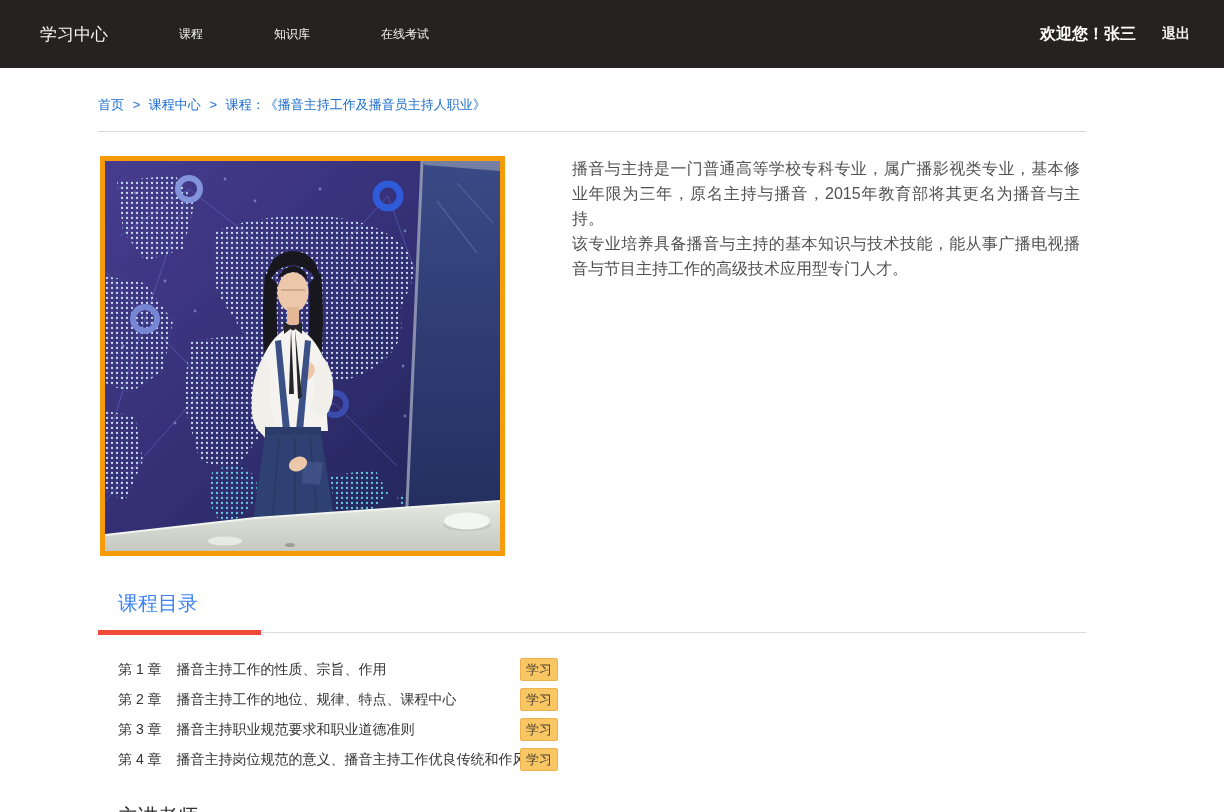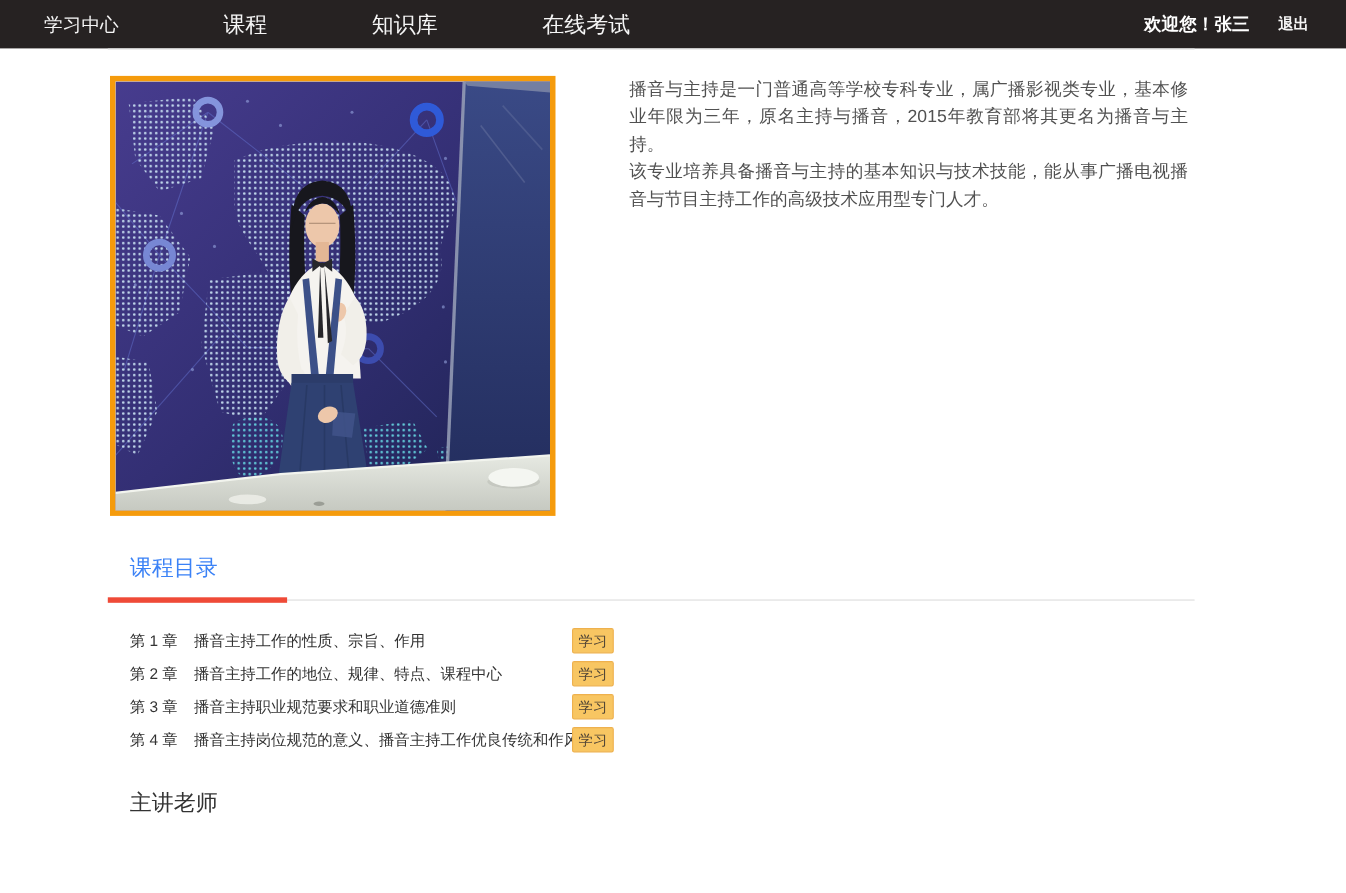--- a/index.html
+++ b/index.html
@@ -1,23 +1,23 @@
 <!DOCTYPE html>
 <html style="--nav-bg: #262222; --link-blue: #1b6dd0; --accent-red: #ef4a37; --study-button-bg: #f8c662; --study-button-border: #eeb14e; --cover-border: #f59b0c;"><head>
 <meta charset="utf-8">
 <style>
   * { box-sizing: border-box; margin: 0; padding: 0; }
   html, body { width: 1224px; height: 812px; overflow: hidden; background: #ffffff;
     font-family: "Liberation Sans", "DejaVu Sans", sans-serif; }
 
   
-  .topnav { height: 44px; background: var(--nav-bg, #262222); display: flex; align-items: center; }
+  .topnav { height: 68px; background: var(--nav-bg, #262222); display: flex; align-items: center; }
   .topnav a { text-decoration: none; color: #f5f5f5; cursor: pointer; }
   .brand { margin-left: 40px; font-size: 17px; }
-  .nav-item { margin-left: 95px; font-size: 20px; }
+  .nav-item { margin-left: 71px; font-size: 12px; }
   .nav-right { margin-left: auto; display: flex; align-items: center; padding-right: 34px; font-weight: bold; }
   .welcome { color: #ffffff; font-size: 16px; }
   .logout { font-size: 14px; margin-left: 26px; }
 
   
   .container { width: 988px; margin-left: 98px; }
   .breadcrumb { padding: 28px 0 17px; font-size: 13px; }
   .breadcrumb a, .breadcrumb span { color: var(--link-blue, #1b6dd0); text-decoration: none; }
   .breadcrumb .sep { margin: 0 5px; }
   .divider { border: 0; border-top: 1px solid #dcdcdc; height: 0; }
@@ -56,20 +56,27 @@
   <a class="nav-item">知识库</a>
   <a class="nav-item">在线考试</a>
   <div class="nav-right">
     <span class="welcome">欢迎您！张三</span>
     <a class="logout">退出</a>
   </div>
 </header>
 
 <main class="container">
 
+  <nav class="breadcrumb">
+    <a>首页</a>
+    <span class="sep">&gt;</span>
+    <a>课程中心</a>
+    <span class="sep">&gt;</span>
+    <span>课程：《播音主持工作及播音员主持人职业》</span>
+  </nav>
 
   <hr class="divider">
 
   <section class="course-hero">
     <div class="cover">
       
       <svg width="395" height="390" viewBox="0 0 395 390">
         <defs>
           <linearGradient id="bgGrad" x1="0" y1="0" x2="1" y2="1">
             <stop offset="0" stop-color="#473c8e"></stop>

